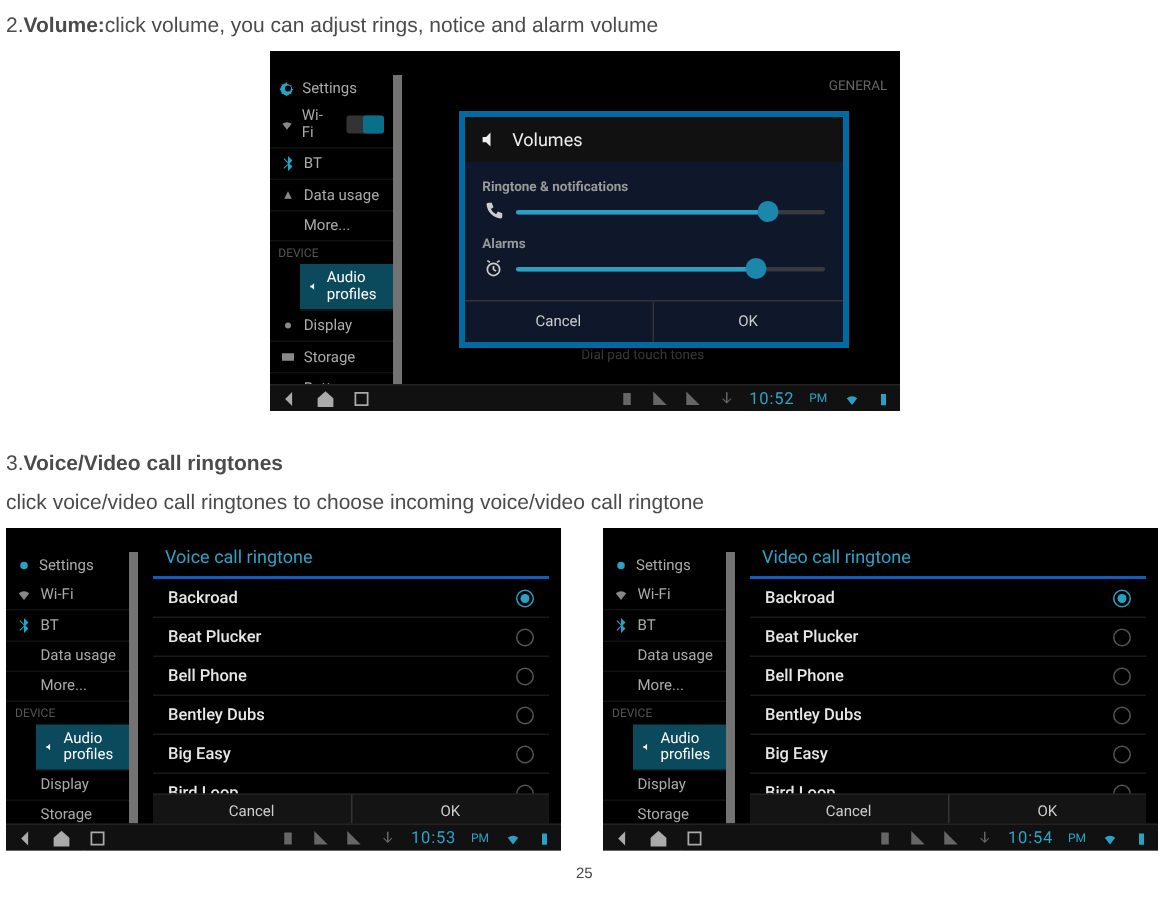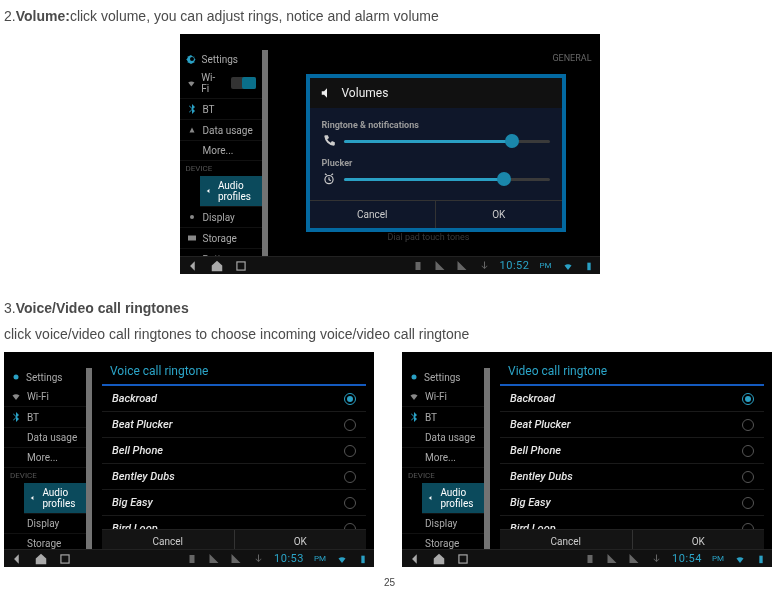--- a/index.html
+++ b/index.html
@@ -80,21 +80,20 @@
 
   
   .rt-header {
     position:absolute; left:98px; right:8px; top:6px;
     color:#2ba4c7; padding:6px 8px; font-size:12px;
     border-bottom:2px solid #145abf;
   }
   .rt-list {
     position:absolute; left:98px; right:8px; top:34px; bottom:36px;
     overflow:hidden;
-    font-style:italic;
   }
   .rt-item {
     display:flex; align-items:center; justify-content:space-between;
     padding:6px 10px; border-bottom:1px solid #1a1a1a;
     font-size:11px; color:#e6e6e6;
     font-family: "Segoe UI", Roboto, Arial;
     font-weight:500;
   }
   .radio {
     width:12px; height:12px; border-radius:50%;
@@ -207,21 +206,21 @@
       <div class="dlg-label">Ringtone &amp; notifications</div>
       <div class="slider-row">
         <svg width="14" height="14" viewBox="0 0 24 24">
             <path fill="#ccc" d="M6 2h4l2 5-3 2a12 12 0 0 0 6 6l2-3 5 2v4a2 2 0 0 1-2 2A18 18 0 0 1 4 4a2 2 0 0 1 2-2z"></path>
           </svg>
         <div class="slider-track">
           <div class="slider-fill" style="width:82%"></div>
           <div class="slider-thumb" style="left:82%"></div>
         </div>
       </div>
-      <div class="dlg-label">Plucker</div>
+      <div class="dlg-label">Alarms</div>
       <div class="slider-row">
         <svg width="14" height="14" viewBox="0 0 24 24">
             <circle cx="12" cy="13" r="7" fill="none" stroke="#ccc" stroke-width="2"></circle>
             <path stroke="#ccc" stroke-width="2" d="M12 9v4l3 2M5 3l3 2M19 3l-3 2"></path>
           </svg>
         <div class="slider-track">
           <div class="slider-fill" style="width:78%"></div>
           <div class="slider-thumb" style="left:78%"></div>
         </div>
       </div>

